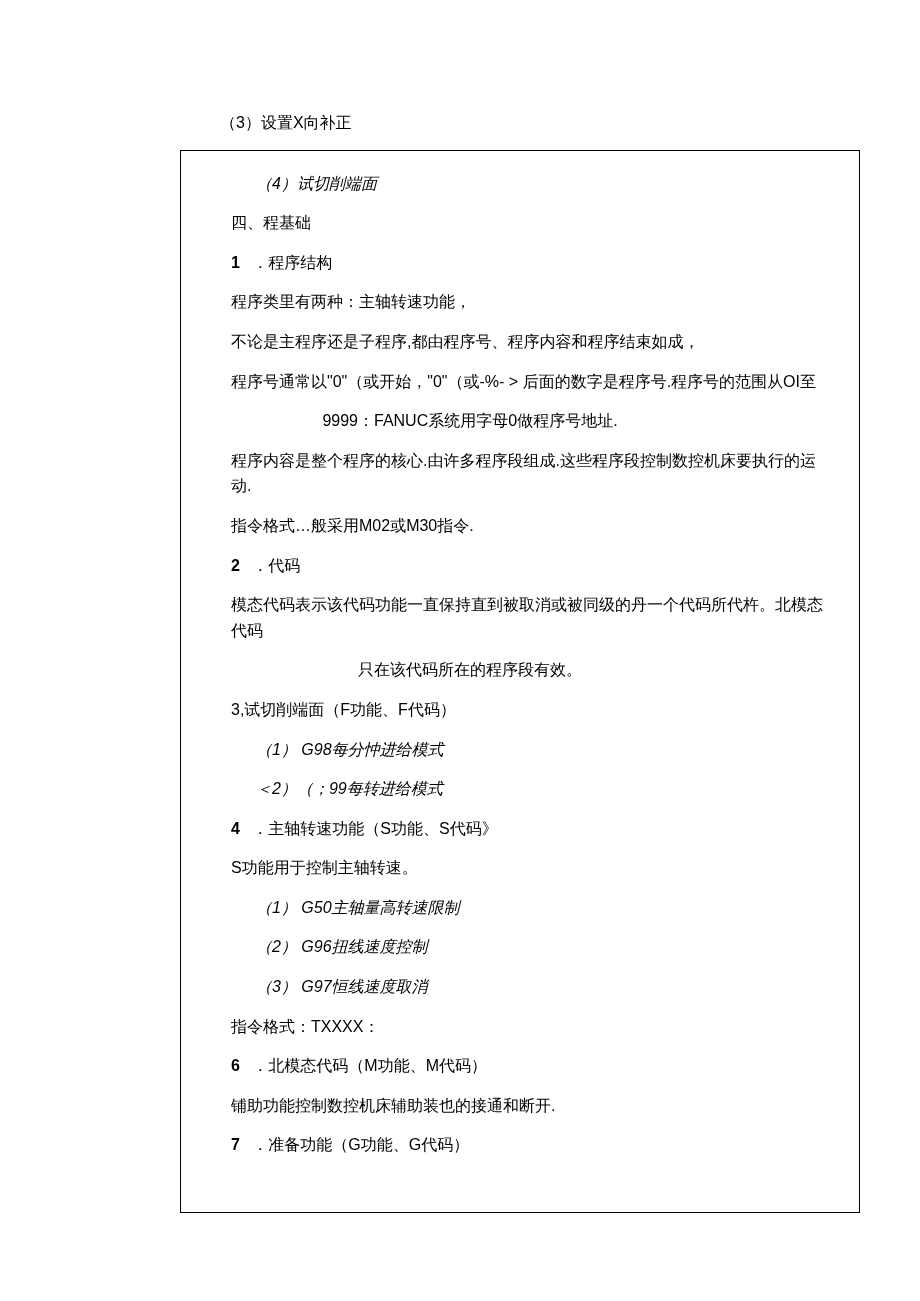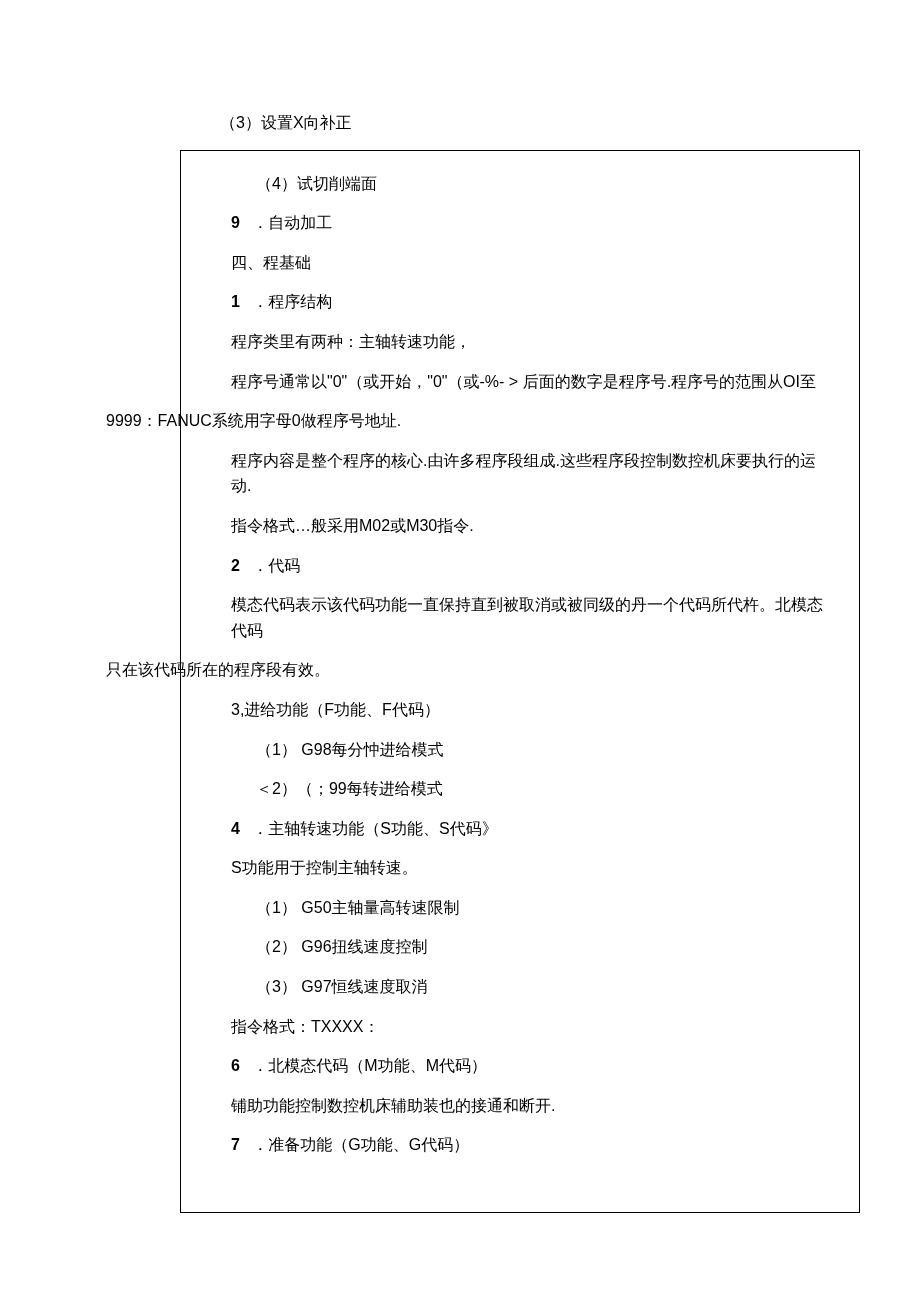--- a/index.html
+++ b/index.html
@@ -23,54 +23,53 @@
 }
 .line {
   margin: 0 0 14px 0;
   line-height: 1.6;
 }
 .outside-line {
   margin: 0 0 14px 140px;
   line-height: 1.6;
 }
 .indent-1 { padding-left: 25px; }
-.indent-2 { padding-left: 50px; }
+.indent-2 { padding-left: 50px; font-style: italic; }
 .num { font-weight: bold; margin-right: 8px; }
-.wrap-line { margin-left: -100px; }
+.wrap-line { margin-left: -100px; text-align: center; }
 </style>
 </head>
 <body>
 
 <div class="page">
 
   <p class="outside-line">
     <span>（3）设置X向补正</span>
   </p>
 
   <div class="frame">
 
     <p class="line indent-2">
       <span>（4）试切削端面</span>
     </p>
 
-    <p class="line indent-1">
-      <span class="num">9</span>
-      <span>．自动加工</span>
-    </p>
 
     <p class="line indent-1">
       <span style="">四、程基础</span>
     </p>
 
     <p class="line indent-1">
       <span class="num">1</span>
       <span>．程序结构</span>
     </p>
     <p class="line indent-1">
       <span>程序类里有两种：主轴转速功能，</span>
+    </p>
+    <p class="line indent-1">
+      <span>不论是主程序还是子程序,都由程序号、程序内容和程序结束如成，</span>
     </p>
     <p class="line indent-1">
       <span>程序号通常以"0"（或开始，"0"（或-%- &gt; 后面的数字是程序号.程序号的范围从OI至</span>
     </p>
     <p class="line wrap-line">
       <span>9999：FANUC系统用字母0做程序号地址.</span>
     </p>
     <p class="line indent-1">
       <span>程序内容是整个程序的核心.由许多程序段组成.这些程序段控制数控机床要执行的运动.</span>
     </p>
@@ -83,21 +82,21 @@
       <span>．代码</span>
     </p>
     <p class="line indent-1">
       <span>模态代码表示该代码功能一直保持直到被取消或被同级的丹一个代码所代杵。北模态代码</span>
     </p>
     <p class="line wrap-line">
       <span>只在该代码所在的程序段有效。</span>
     </p>
 
     <p class="line indent-1">
-      <span>3,进给功能（F功能、F代码）</span>
+      <span>3,试切削端面（F功能、F代码）</span>
     </p>
     <p class="line indent-2">
       <span>（1） G98每分忡进给模式</span>
     </p>
     <p class="line indent-2">
       <span>＜2）（；99每转进给模式</span>
     </p>
 
     <p class="line indent-1">
       <span class="num">4</span>

